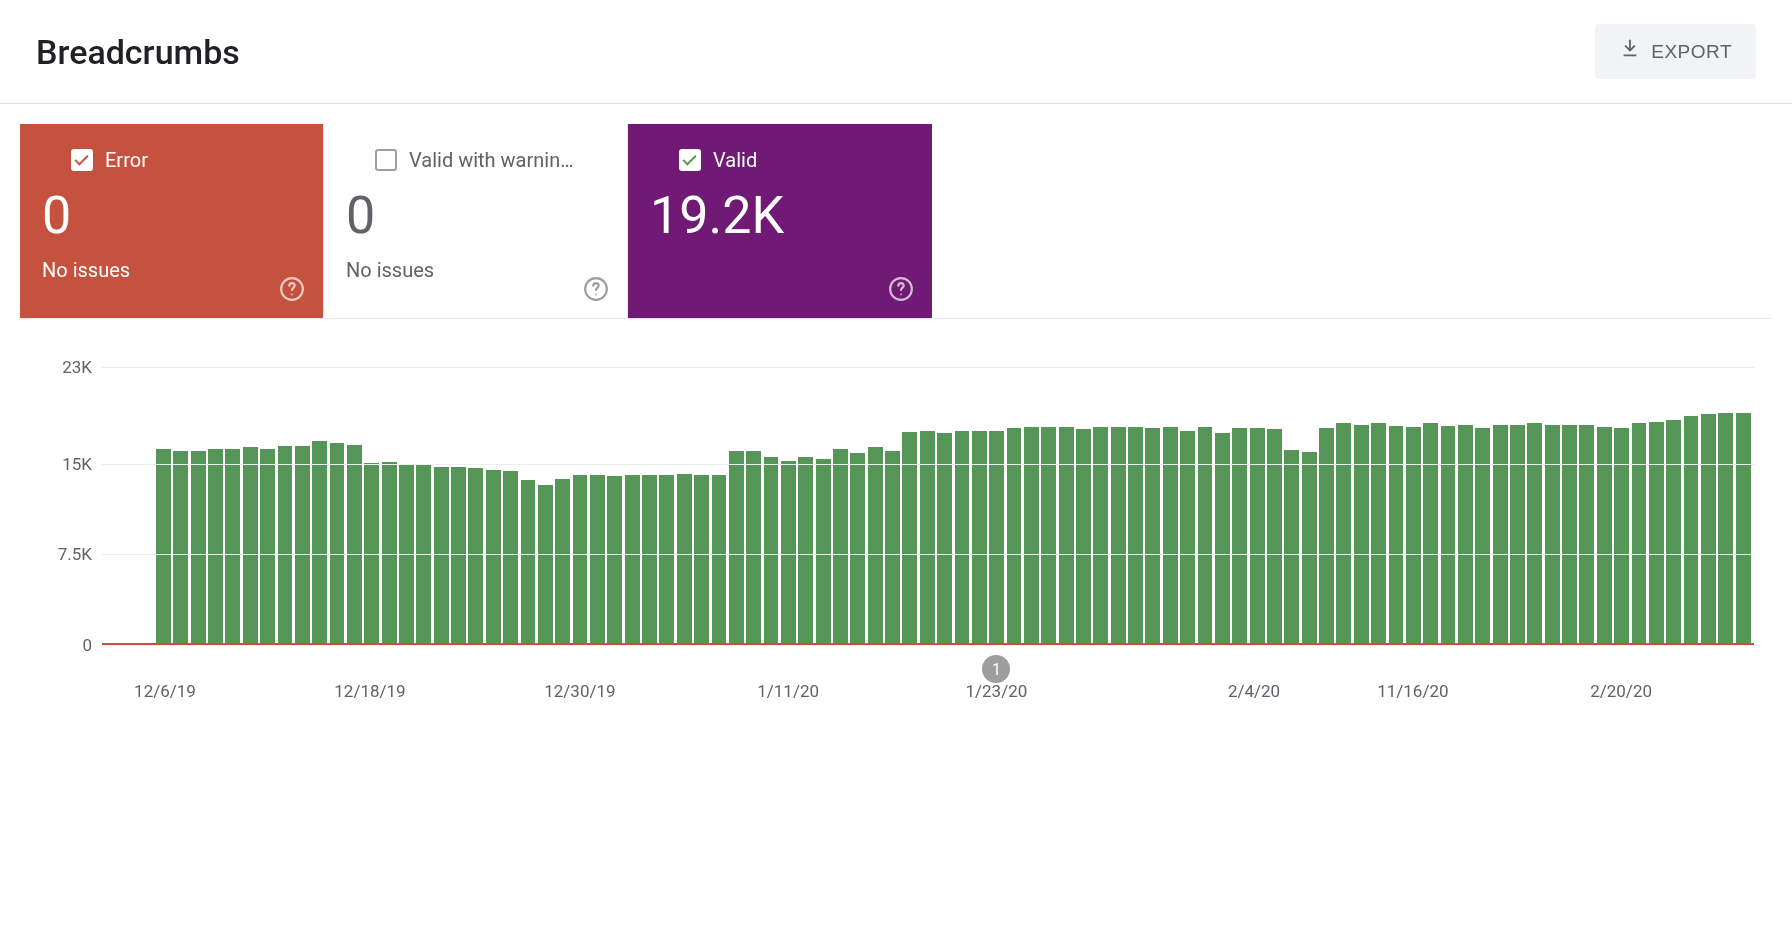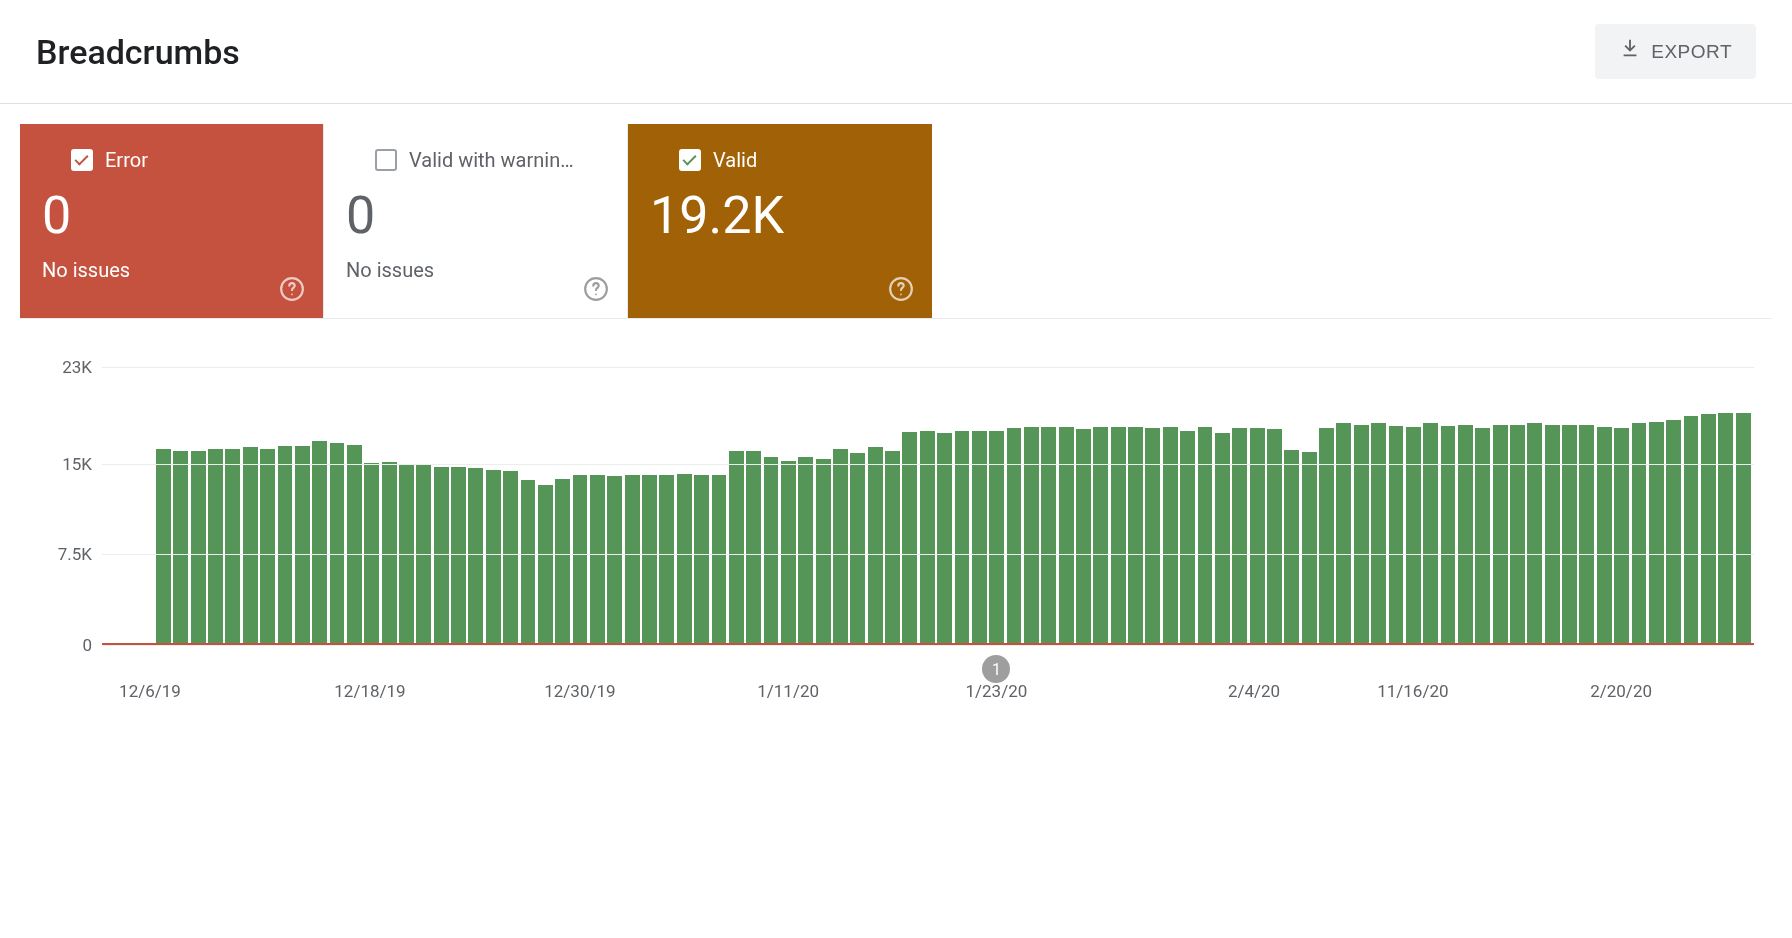--- a/index.html
+++ b/index.html
@@ -44,21 +44,21 @@
     }
     .card {
       position: relative;
       width: 304px;
       padding: 24px 22px 36px 22px;
       border-right: 1px solid #e8eaed;
       cursor: pointer;
     }
     .card.error { background: #c5523f; color: #fff; }
     .card.warning { background: #fff; color: #5f6368; }
-    .card.valid { background: #a16207; color: #fff; border-right: none; }
+    .card.valid { background: #701a75; color: #fff; border-right: none; }
 
     .card-header {
       display: flex;
       align-items: center;
       gap: 12px;
       font-size: 20px;
       margin-bottom: 18px;
       white-space: nowrap;
       overflow: hidden;
       text-overflow: ellipsis;
@@ -356,21 +356,21 @@
             <div class="bar" style="height: 83.4783%;"></div>
           </div>
       <div class="gridline" style="top: 0px;"></div>
           <div class="gridline" style="top: 96.6957px;"></div>
           <div class="gridline" style="top: 187.348px;"></div>
           <div class="gridline" style="top: 278px;"></div>
           <div class="annotation-dot" style="left: 894.383px;">1</div>
         </div>
     </div>
     <div class="xaxis">
-        <div class="xtick" style="left: 48px;">12/6/19</div>
+        <div class="xtick" style="left: 63px;">12/6/19</div>
         <div class="xtick" style="left: 268px;">12/18/19</div>
         <div class="xtick" style="left: 477.905px;">12/30/19</div>
         <div class="xtick" style="left: 686.144px;">1/11/20</div>
         <div class="xtick" style="left: 894.383px;">1/23/20</div>
         <div class="xtick" style="left: 1152px;">2/4/20</div>
         <div class="xtick" style="left: 1310.86px;">11/16/20</div>
         <div class="xtick" style="left: 1519.1px;">2/20/20</div>
       </div>
   </div>
 

